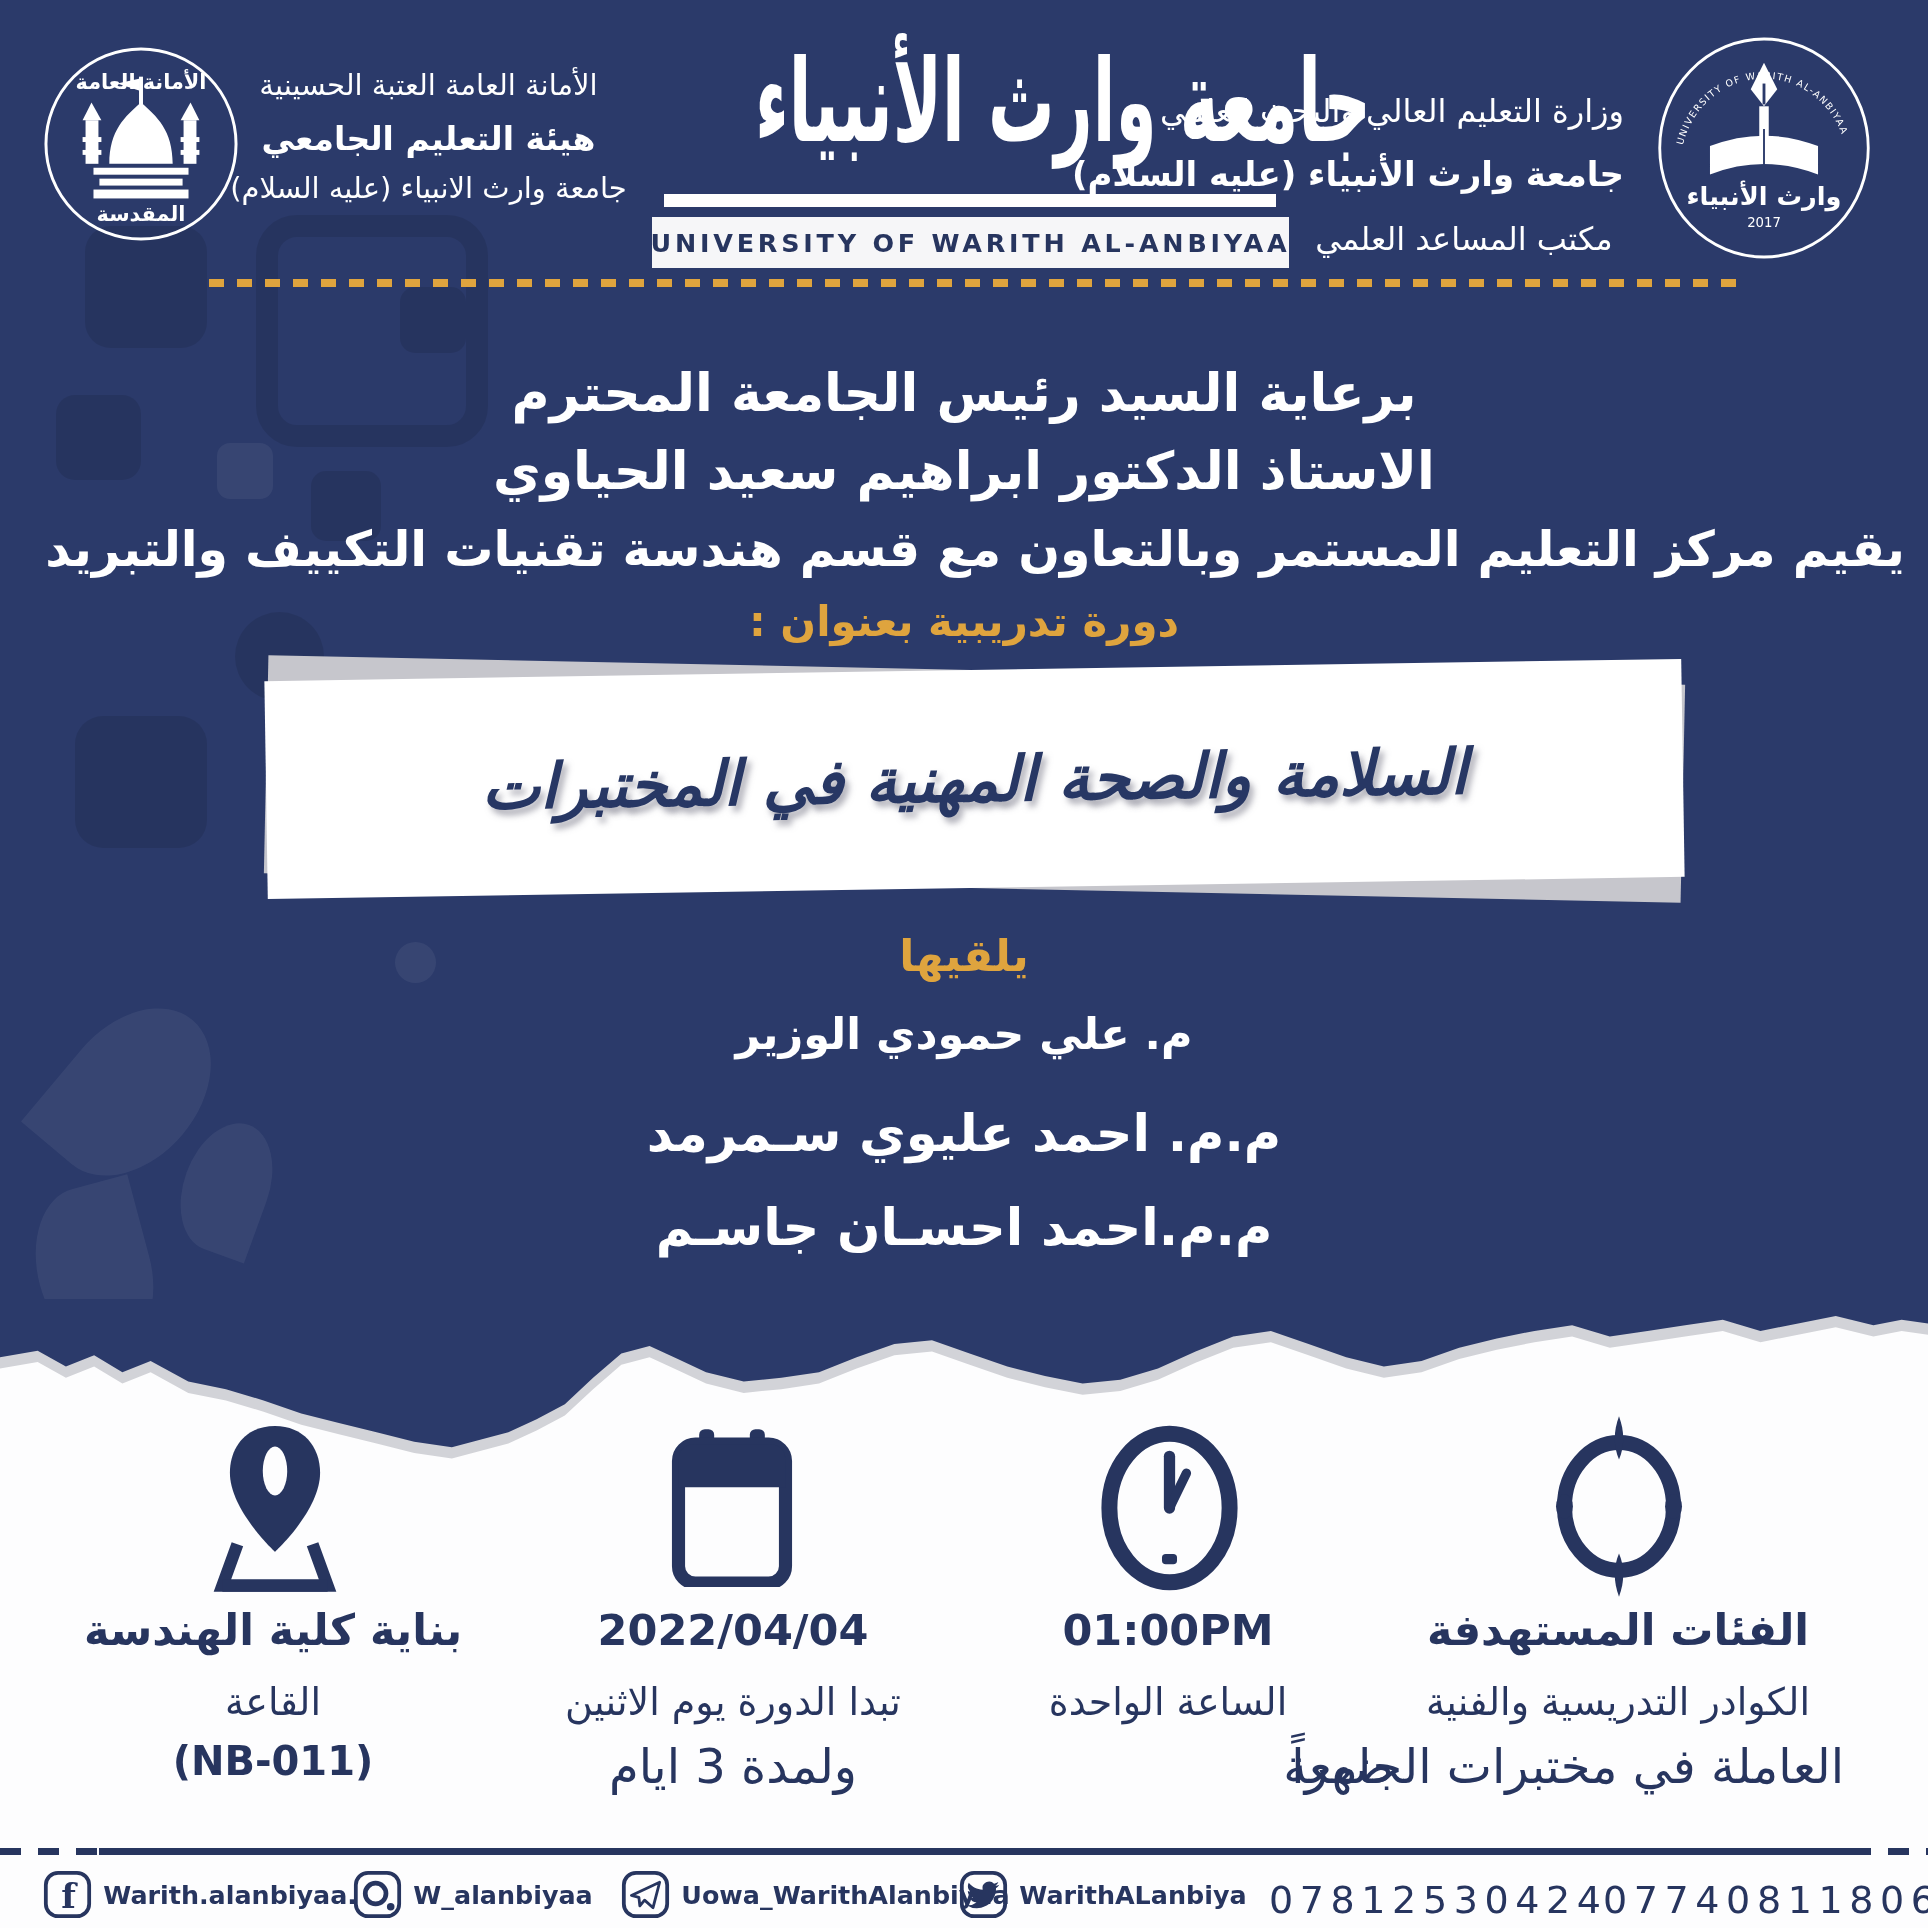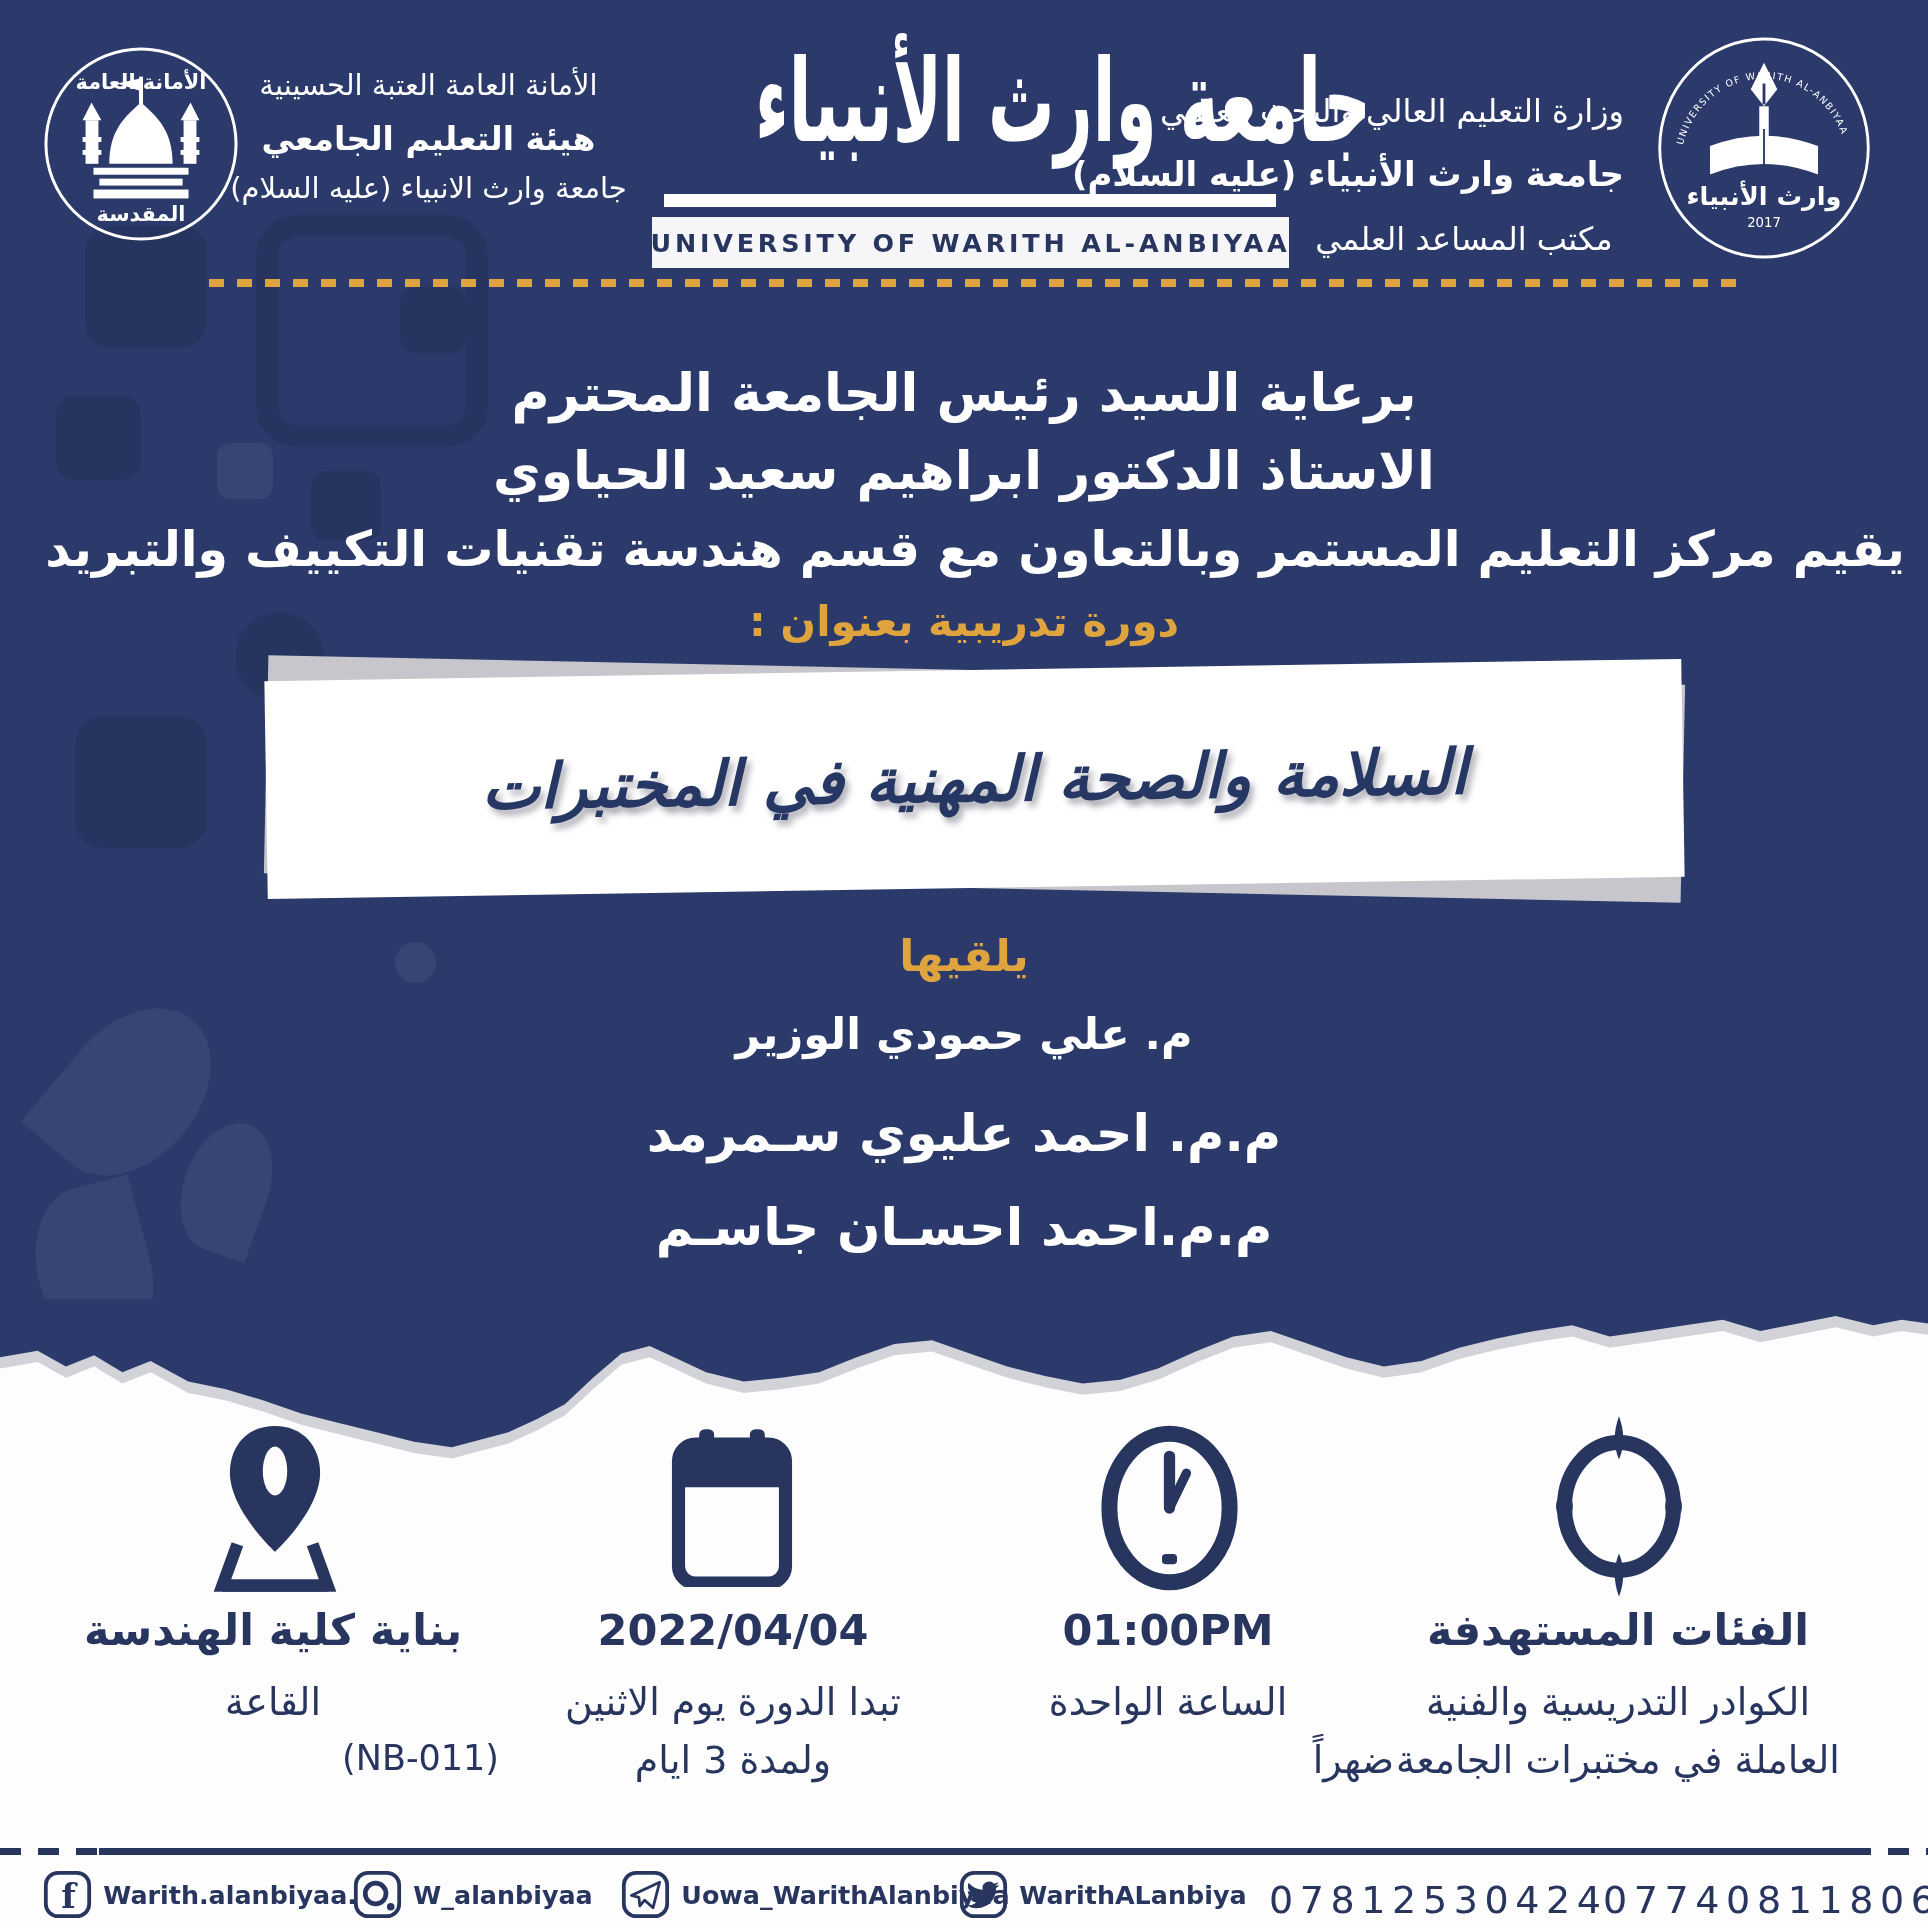--- a/index.html
+++ b/index.html
@@ -43,22 +43,22 @@
   
   .bottom-white{position:absolute;left:0;top:1299px;width:1928px;height:629px;background:#fdfdfe;}
   .torn{position:absolute;left:0;top:1299px;width:1928px;height:169px;}
 
   
   .col-line1{position:absolute;top:1605px;width:452px;text-align:center;font-weight:bold;
              font-size:43px;color:#27355f;direction:rtl;white-space:nowrap;}
   .col-line2{position:absolute;top:1680px;width:452px;text-align:center;
              font-size:38px;color:#27355f;direction:rtl;white-space:nowrap;}
   .col-line3{position:absolute;top:1738px;width:452px;text-align:center;
-             font-size:38px;color:#27355f;direction:rtl;white-space:nowrap;}
-  .col-line3.big{font-weight:normal;font-size:35px;text-align:right;}
+             font-size:48px;color:#27355f;direction:rtl;white-space:nowrap;}
+  .col-line3.big{font-weight:bold;font-size:40px;}
 
   
   .foot-solid{position:absolute;left:99px;top:1848px;width:1751px;height:6.6px;background:#27355f;}
   .foot-dash-l{position:absolute;left:0;top:1848px;width:99px;height:6.6px;
                background:repeating-linear-gradient(90deg,#27355f 0 21px,transparent 21px 38px);}
   .foot-dash-r{position:absolute;left:1850px;top:1848px;width:78px;height:6.6px;
                background:repeating-linear-gradient(90deg,#27355f 0 21px,transparent 21px 38px);}
   .social{position:absolute;top:1870px;display:flex;align-items:center;gap:11.3px;}
   .social .handle{color:#27355f;font-weight:bold;font-size:25.4px;white-space:nowrap;}
   .phone{position:absolute;top:1878px;color:#27355f;font-size:38px;letter-spacing:6.6px;white-space:nowrap;}

